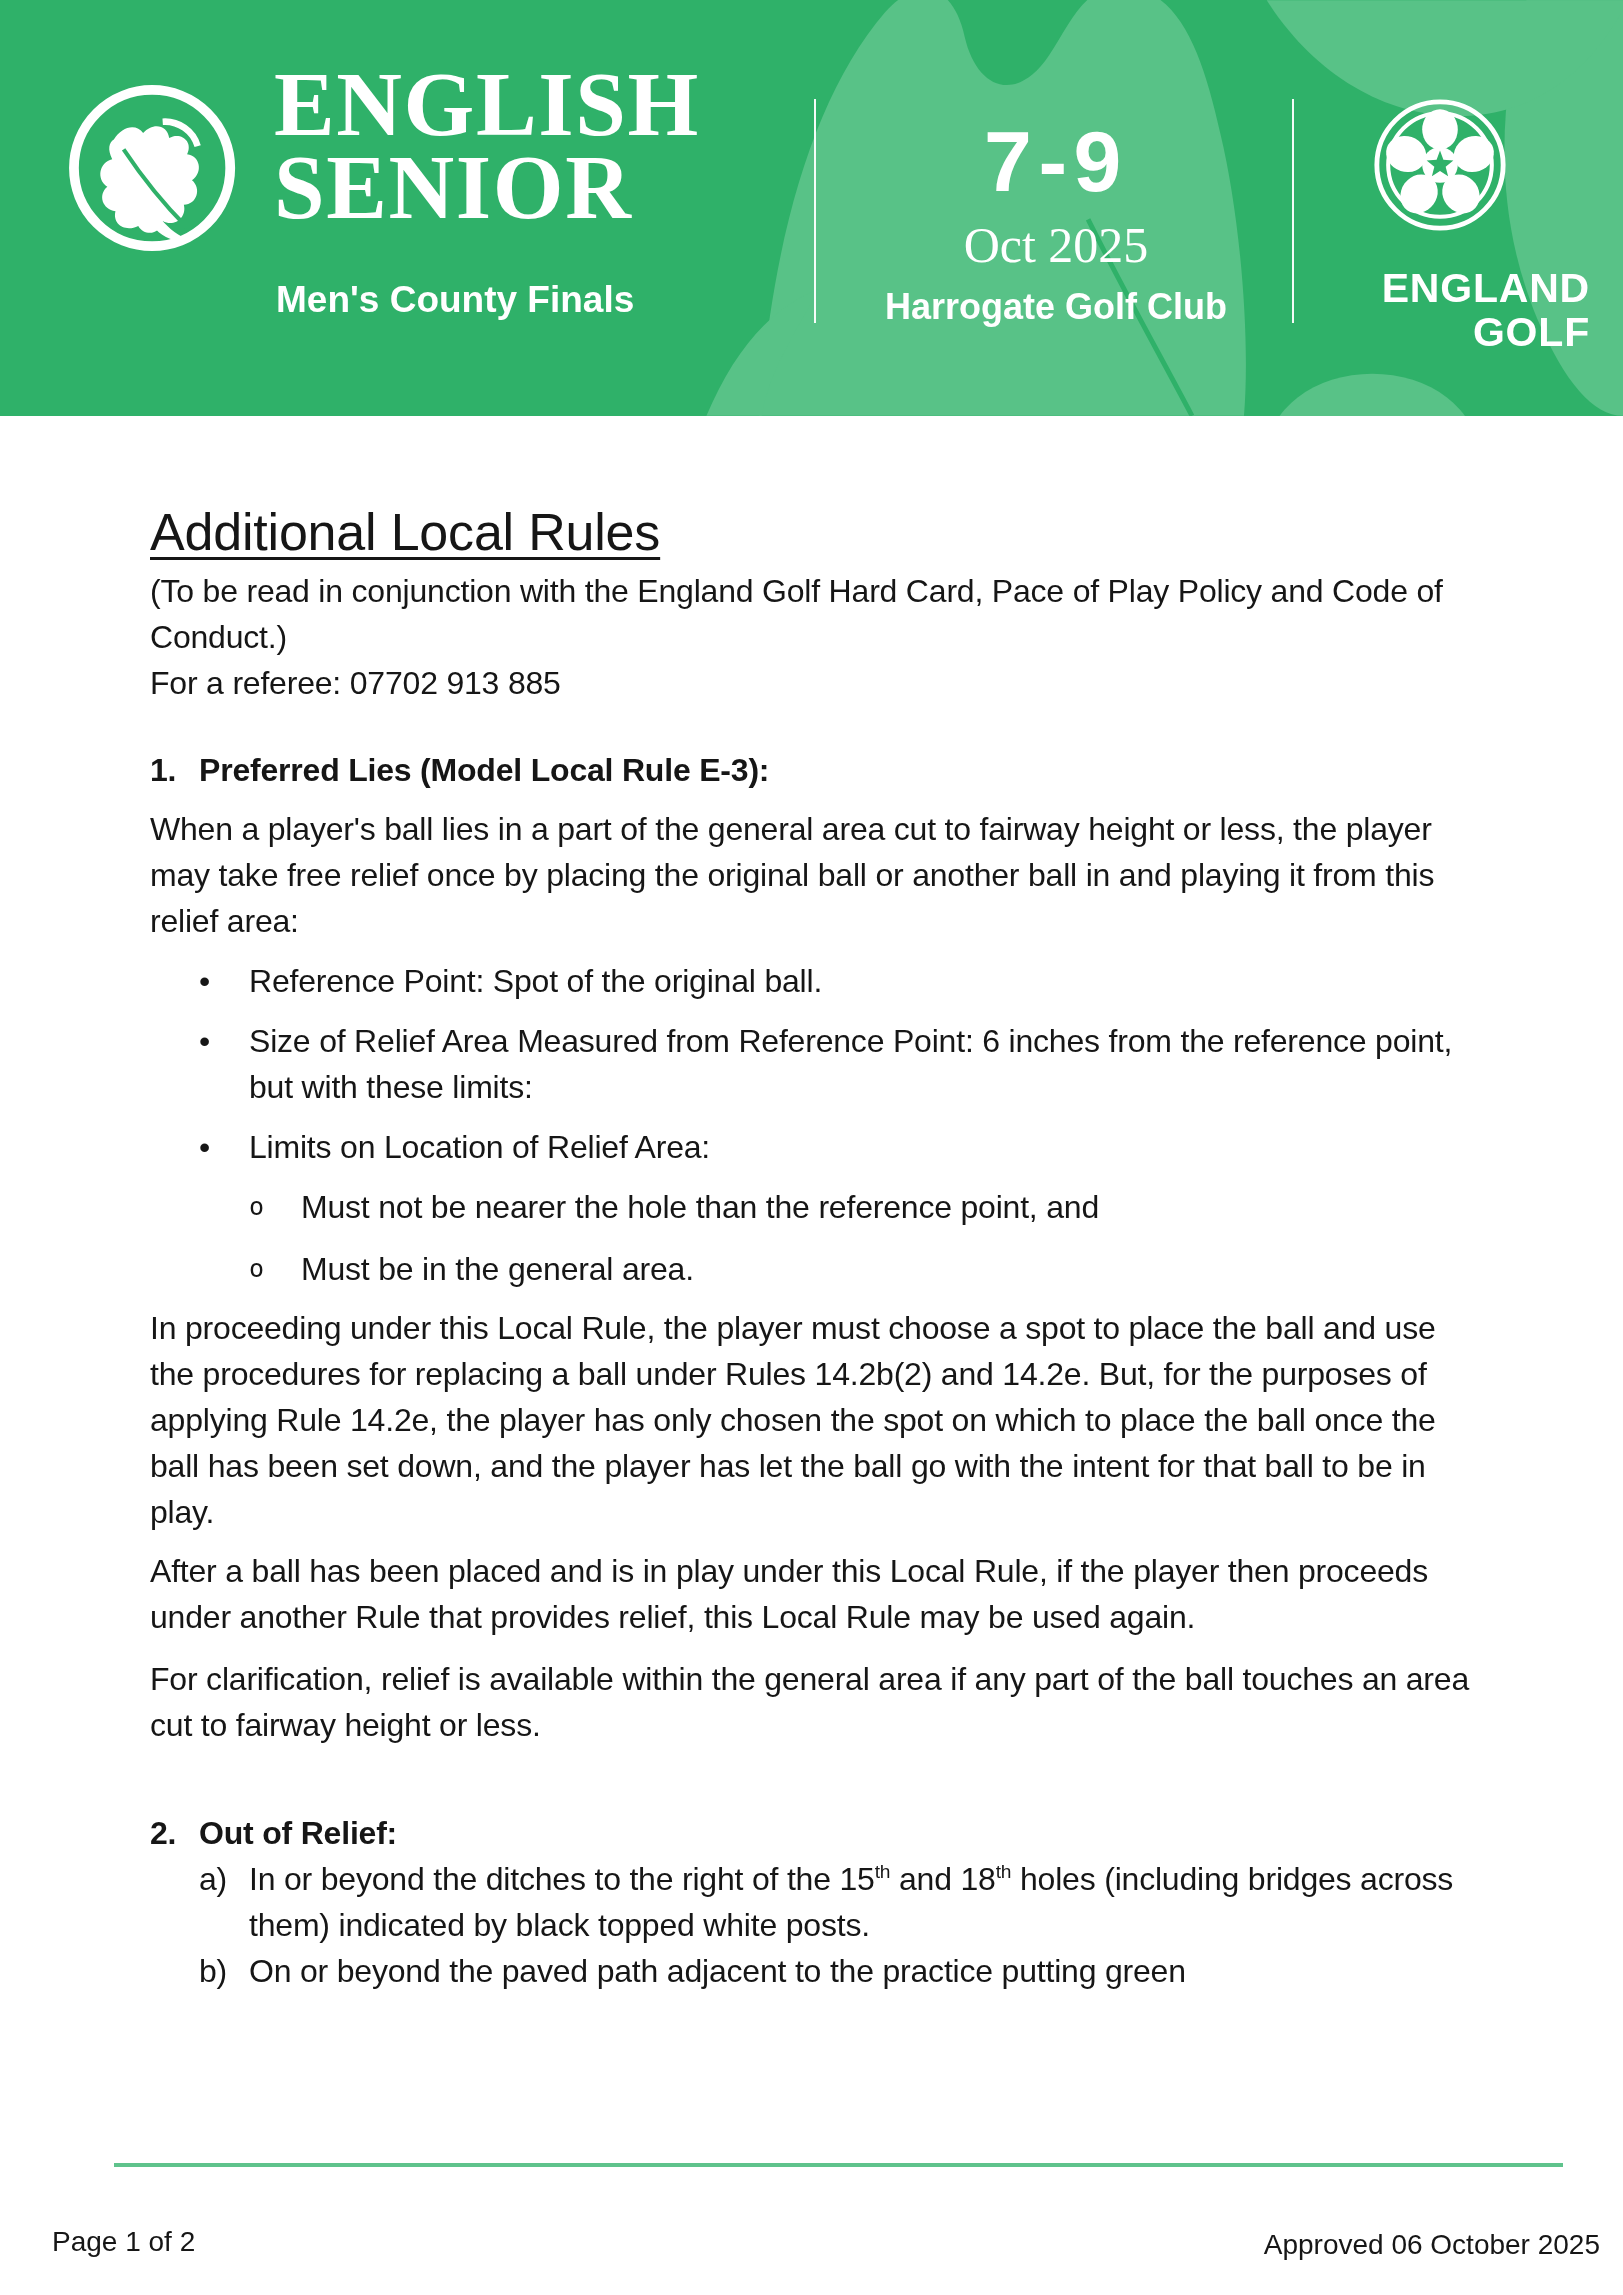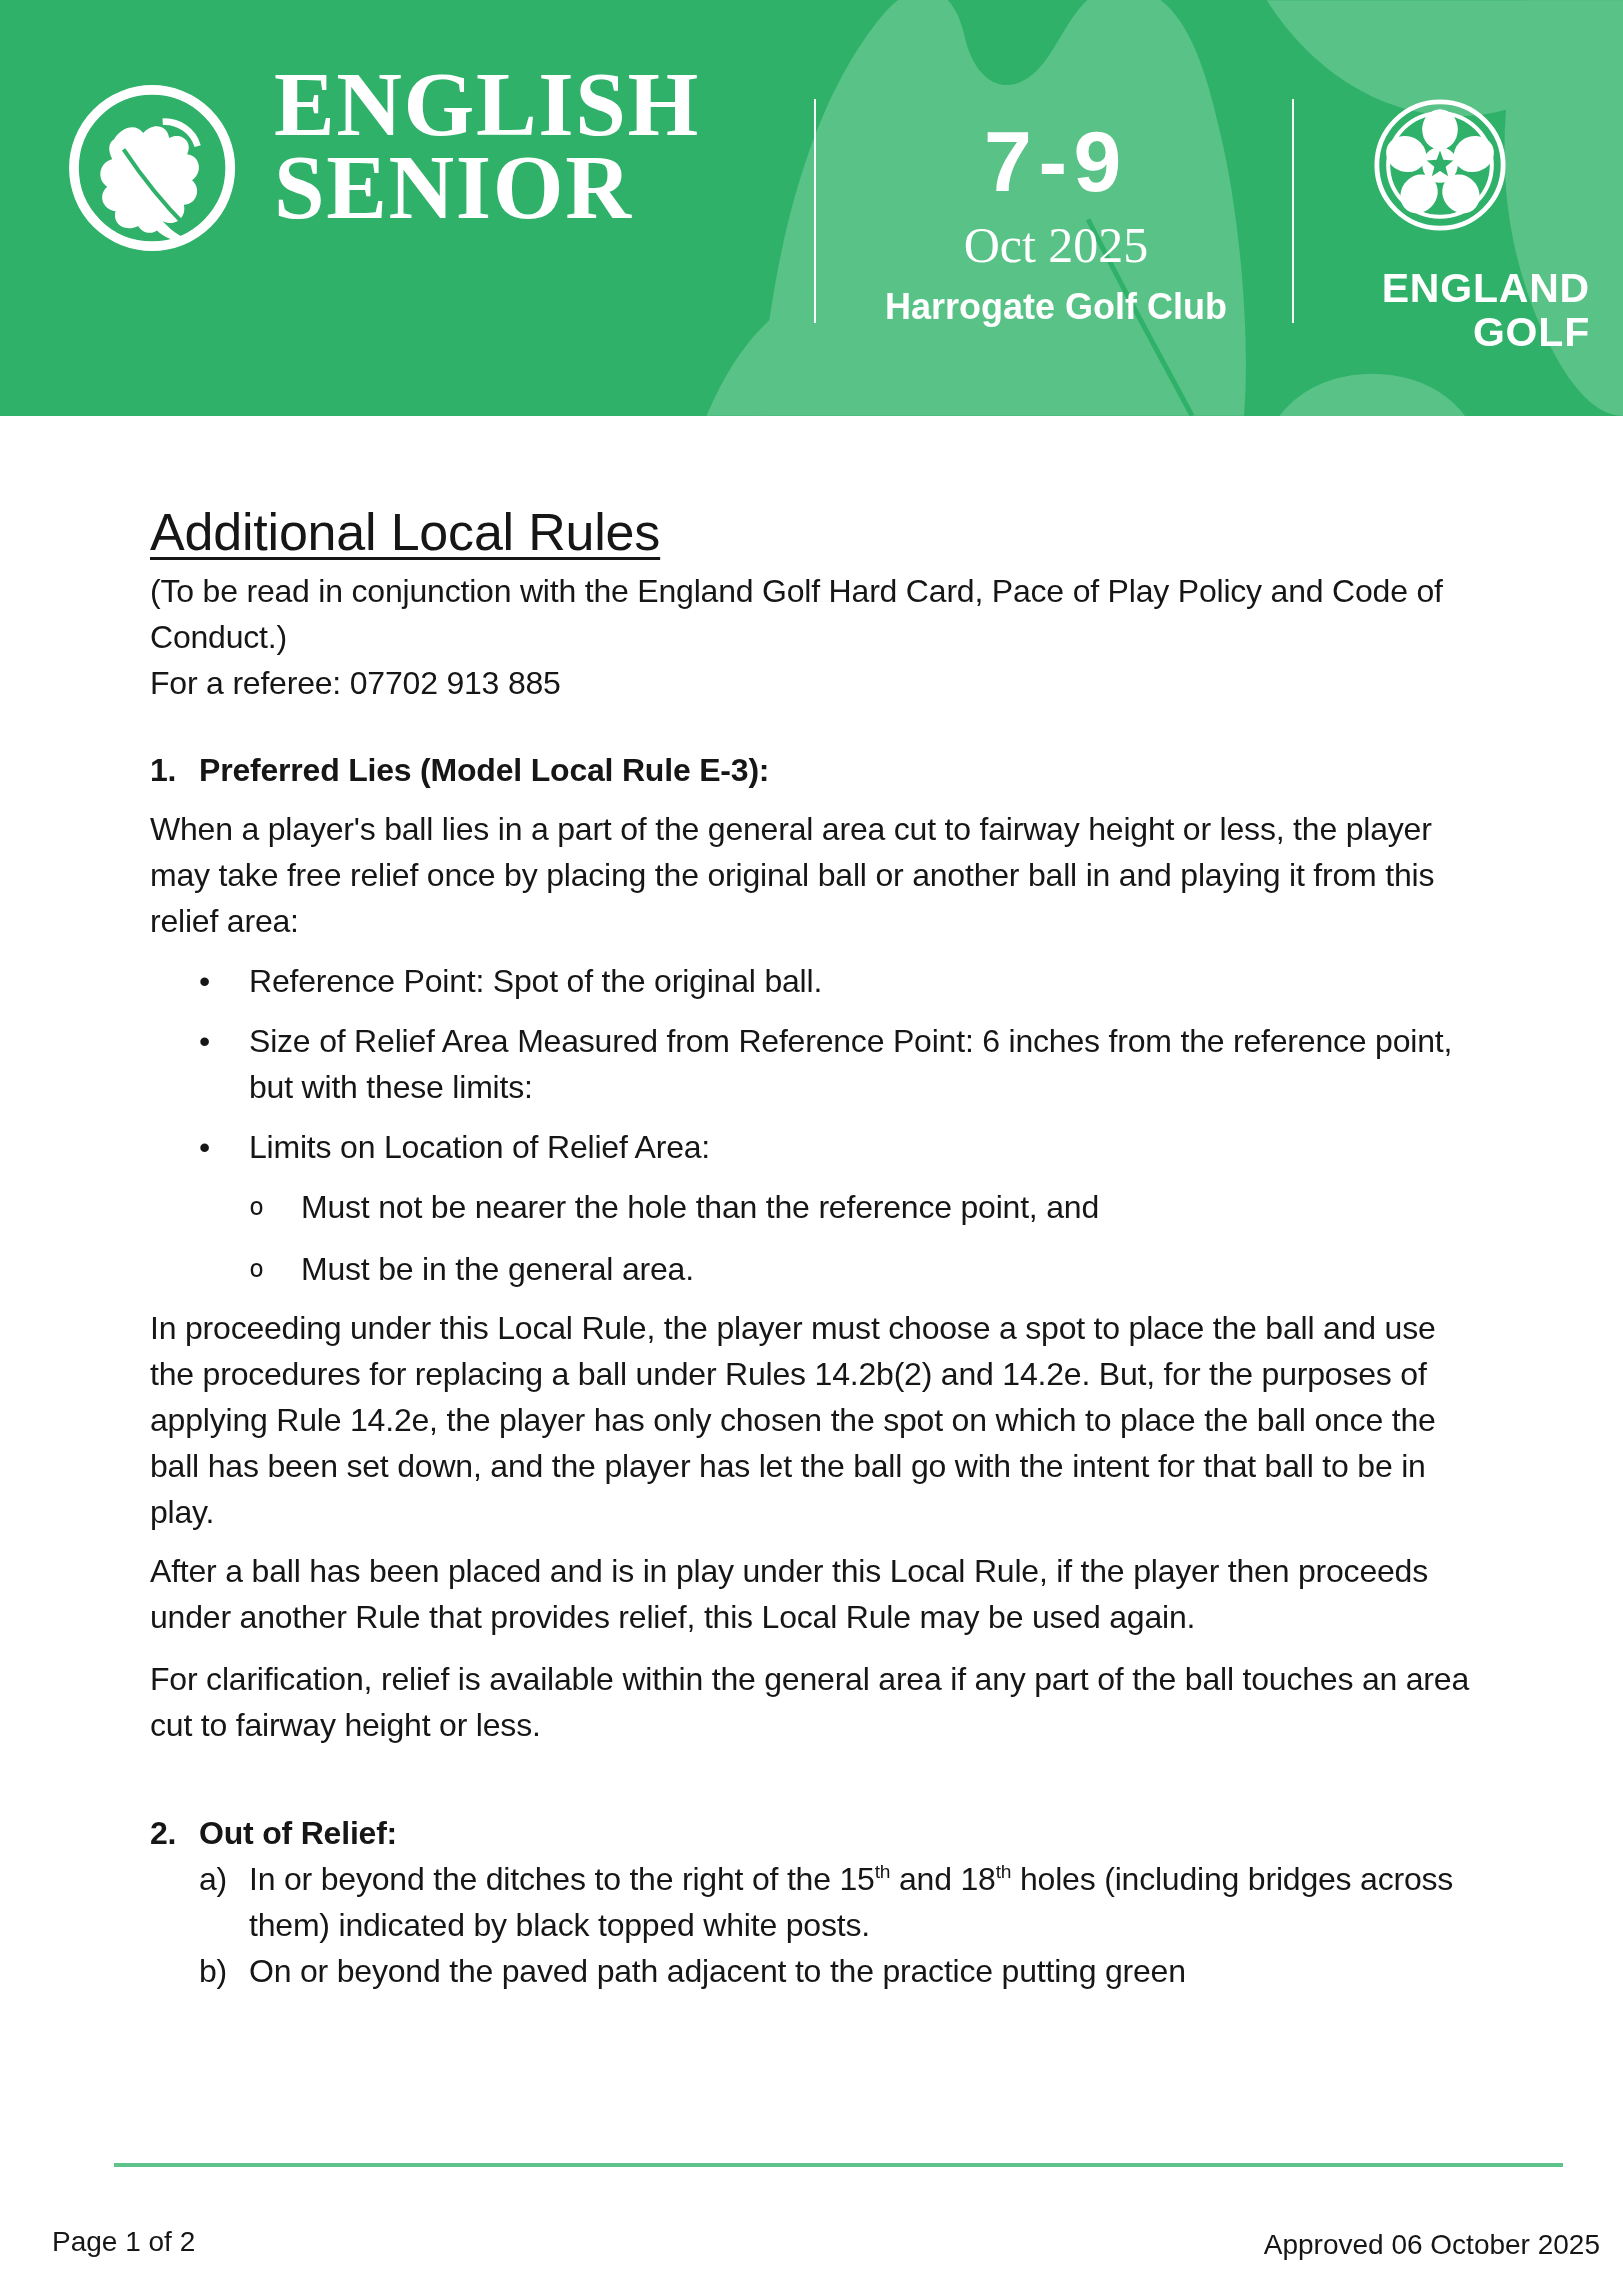--- a/index.html
+++ b/index.html
@@ -75,20 +75,21 @@
         C38,120 42,100 58,96 C52,84 54,76 60,72 Z"></path>
       <path fill="#ffffff" d="M118,170 C128,182 140,191 154,196 C134,199 118,191 108,178 Z"></path>
       <path fill="none" stroke="#2fb169" stroke-width="5" d="M72,84 C96,120 122,152 150,180"></path>
       <path fill="none" stroke="#ffffff" stroke-width="8" d="M120,50 A42,42 0 0 1 163,80"></path>
       <path fill="none" stroke="#ffffff" stroke-width="7" d="M112,74 A34,34 0 0 1 147,98"></path>
       <path fill="none" stroke="#ffffff" stroke-width="6" d="M106,98 A26,26 0 0 1 132,116"></path>
     </svg>
 
     <div class="es-wordmark">ENGLISH
 SENIOR</div>
+    <div class="es-subtitle">Men's County Finals</div>
 
     <div class="divider div-left"></div>
     <div class="divider div-right"></div>
 
     <div class="hdr-center event-dates">7-9</div>
     <div class="hdr-center event-month">Oct 2025</div>
     <div class="hdr-center event-venue">Harrogate Golf Club</div>
 
     <svg class="eg-logo" width="136" height="136" viewBox="0 0 168 168">
       <circle cx="84" cy="84" r="78" fill="none" stroke="#ffffff" stroke-width="6"></circle>

